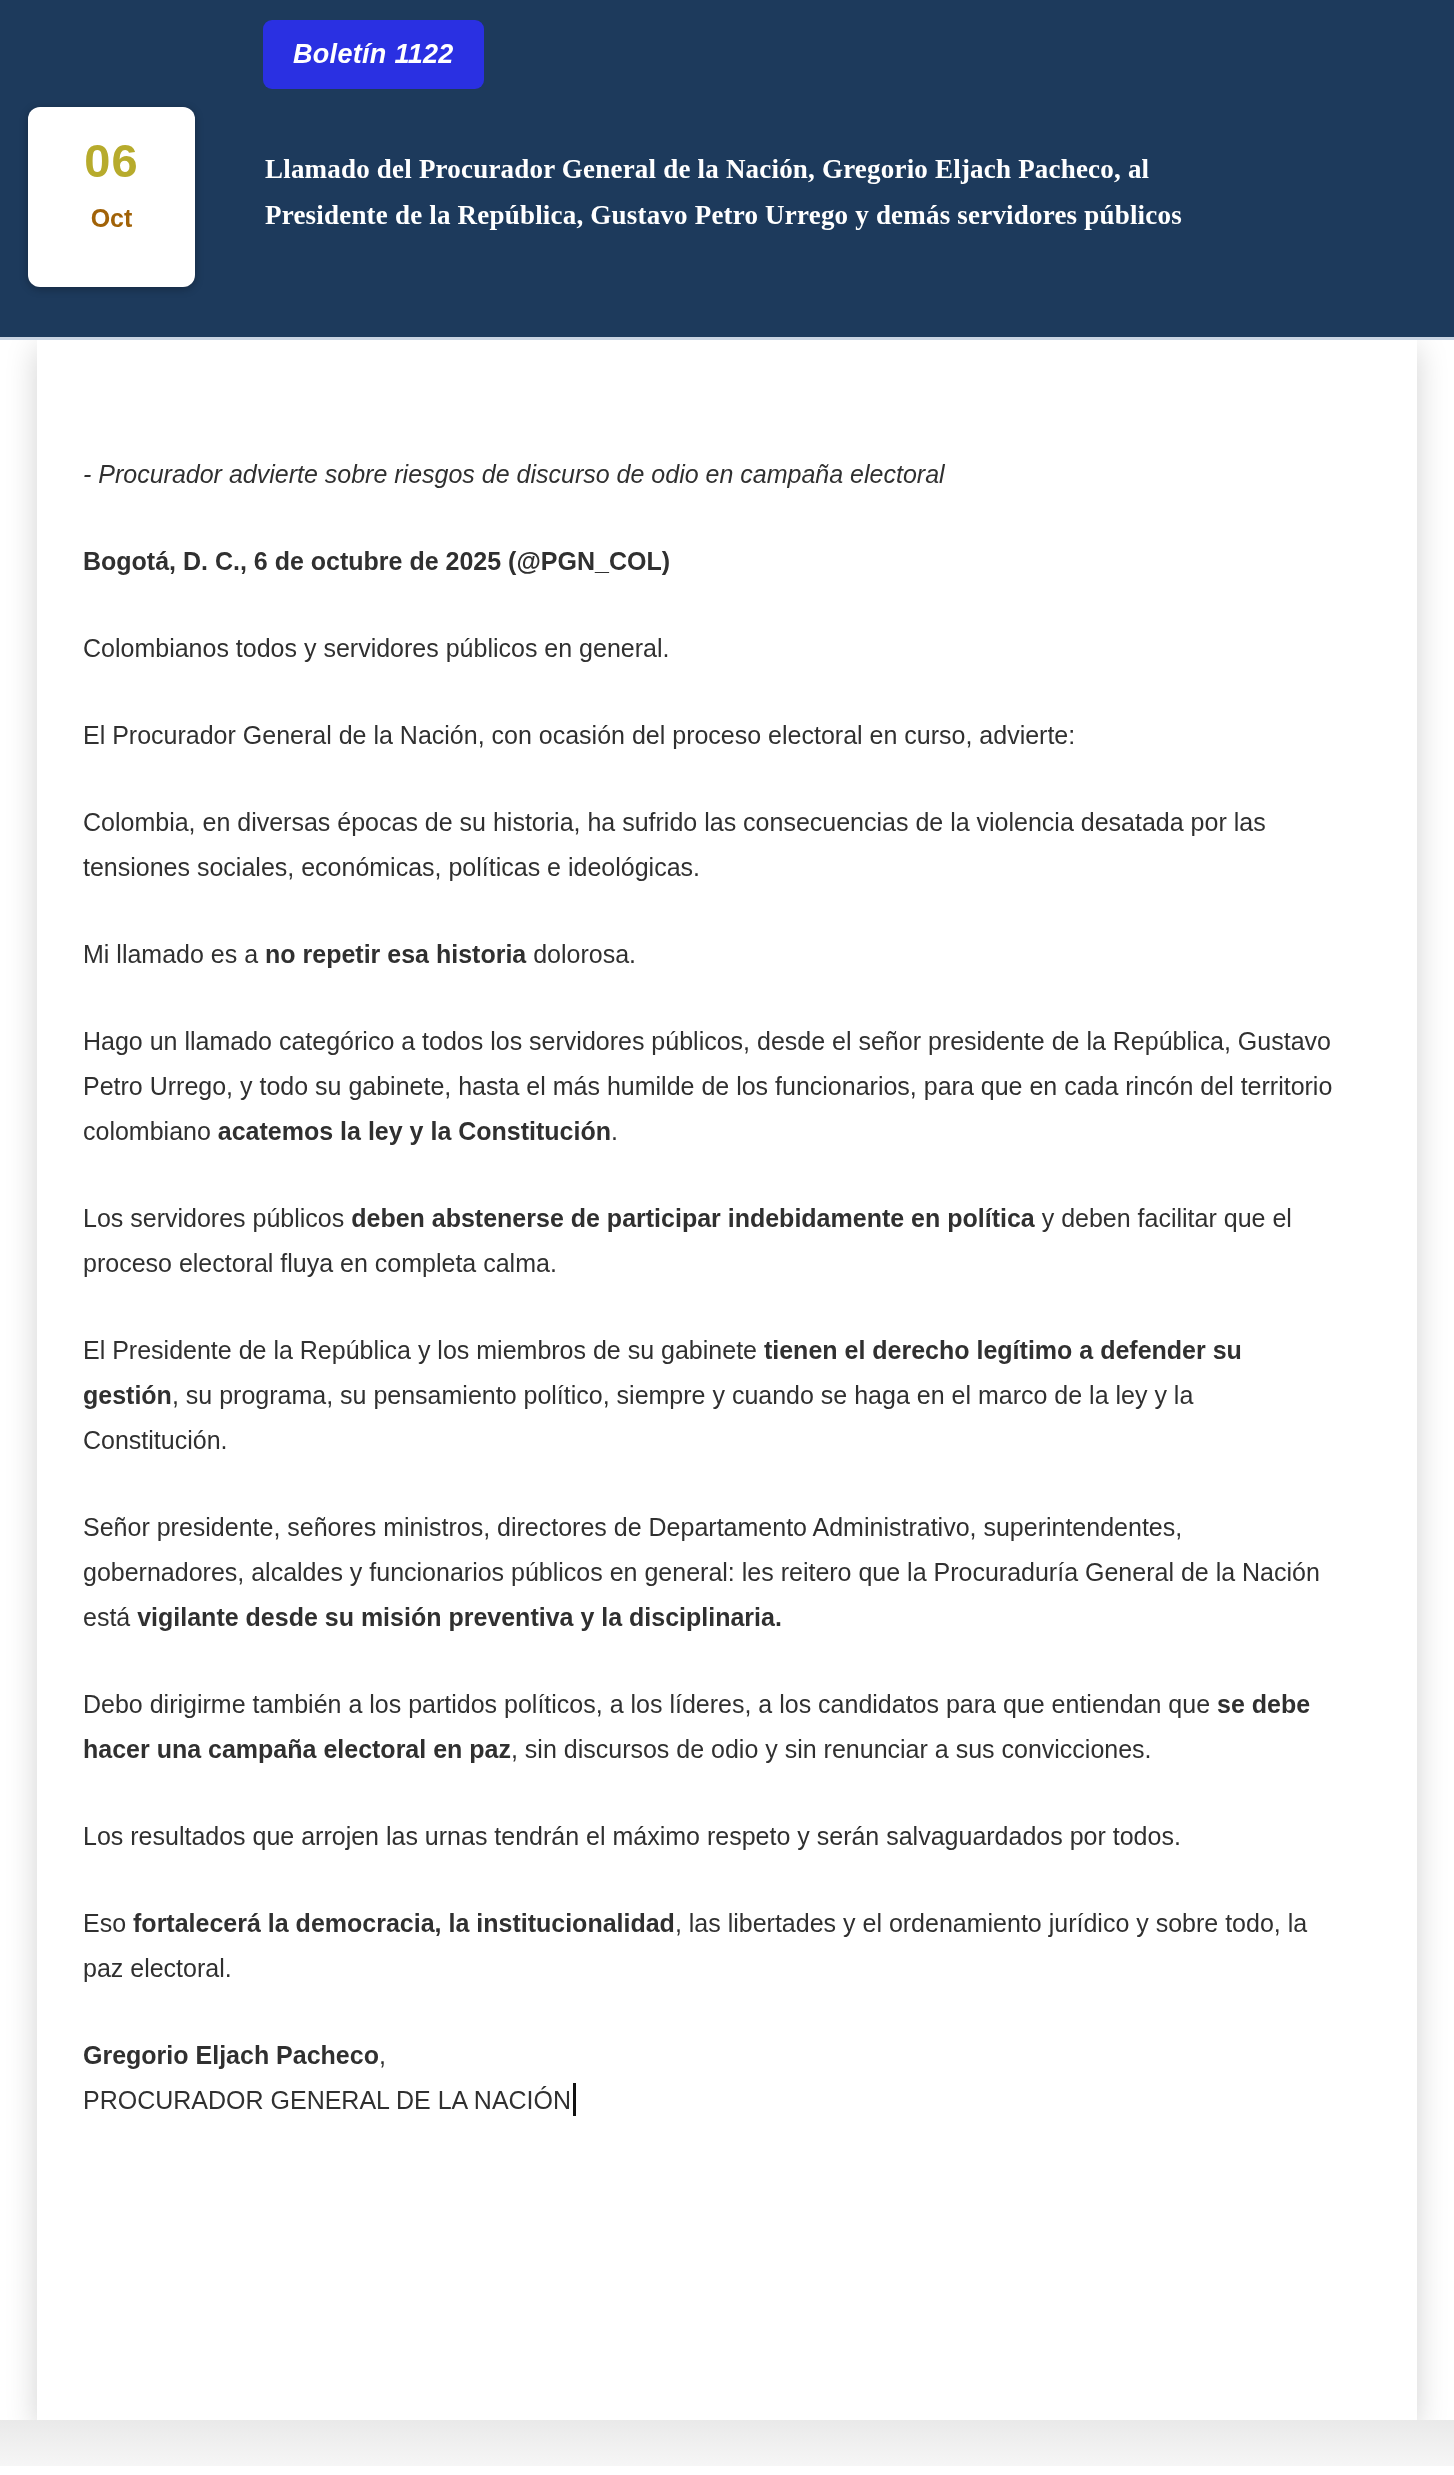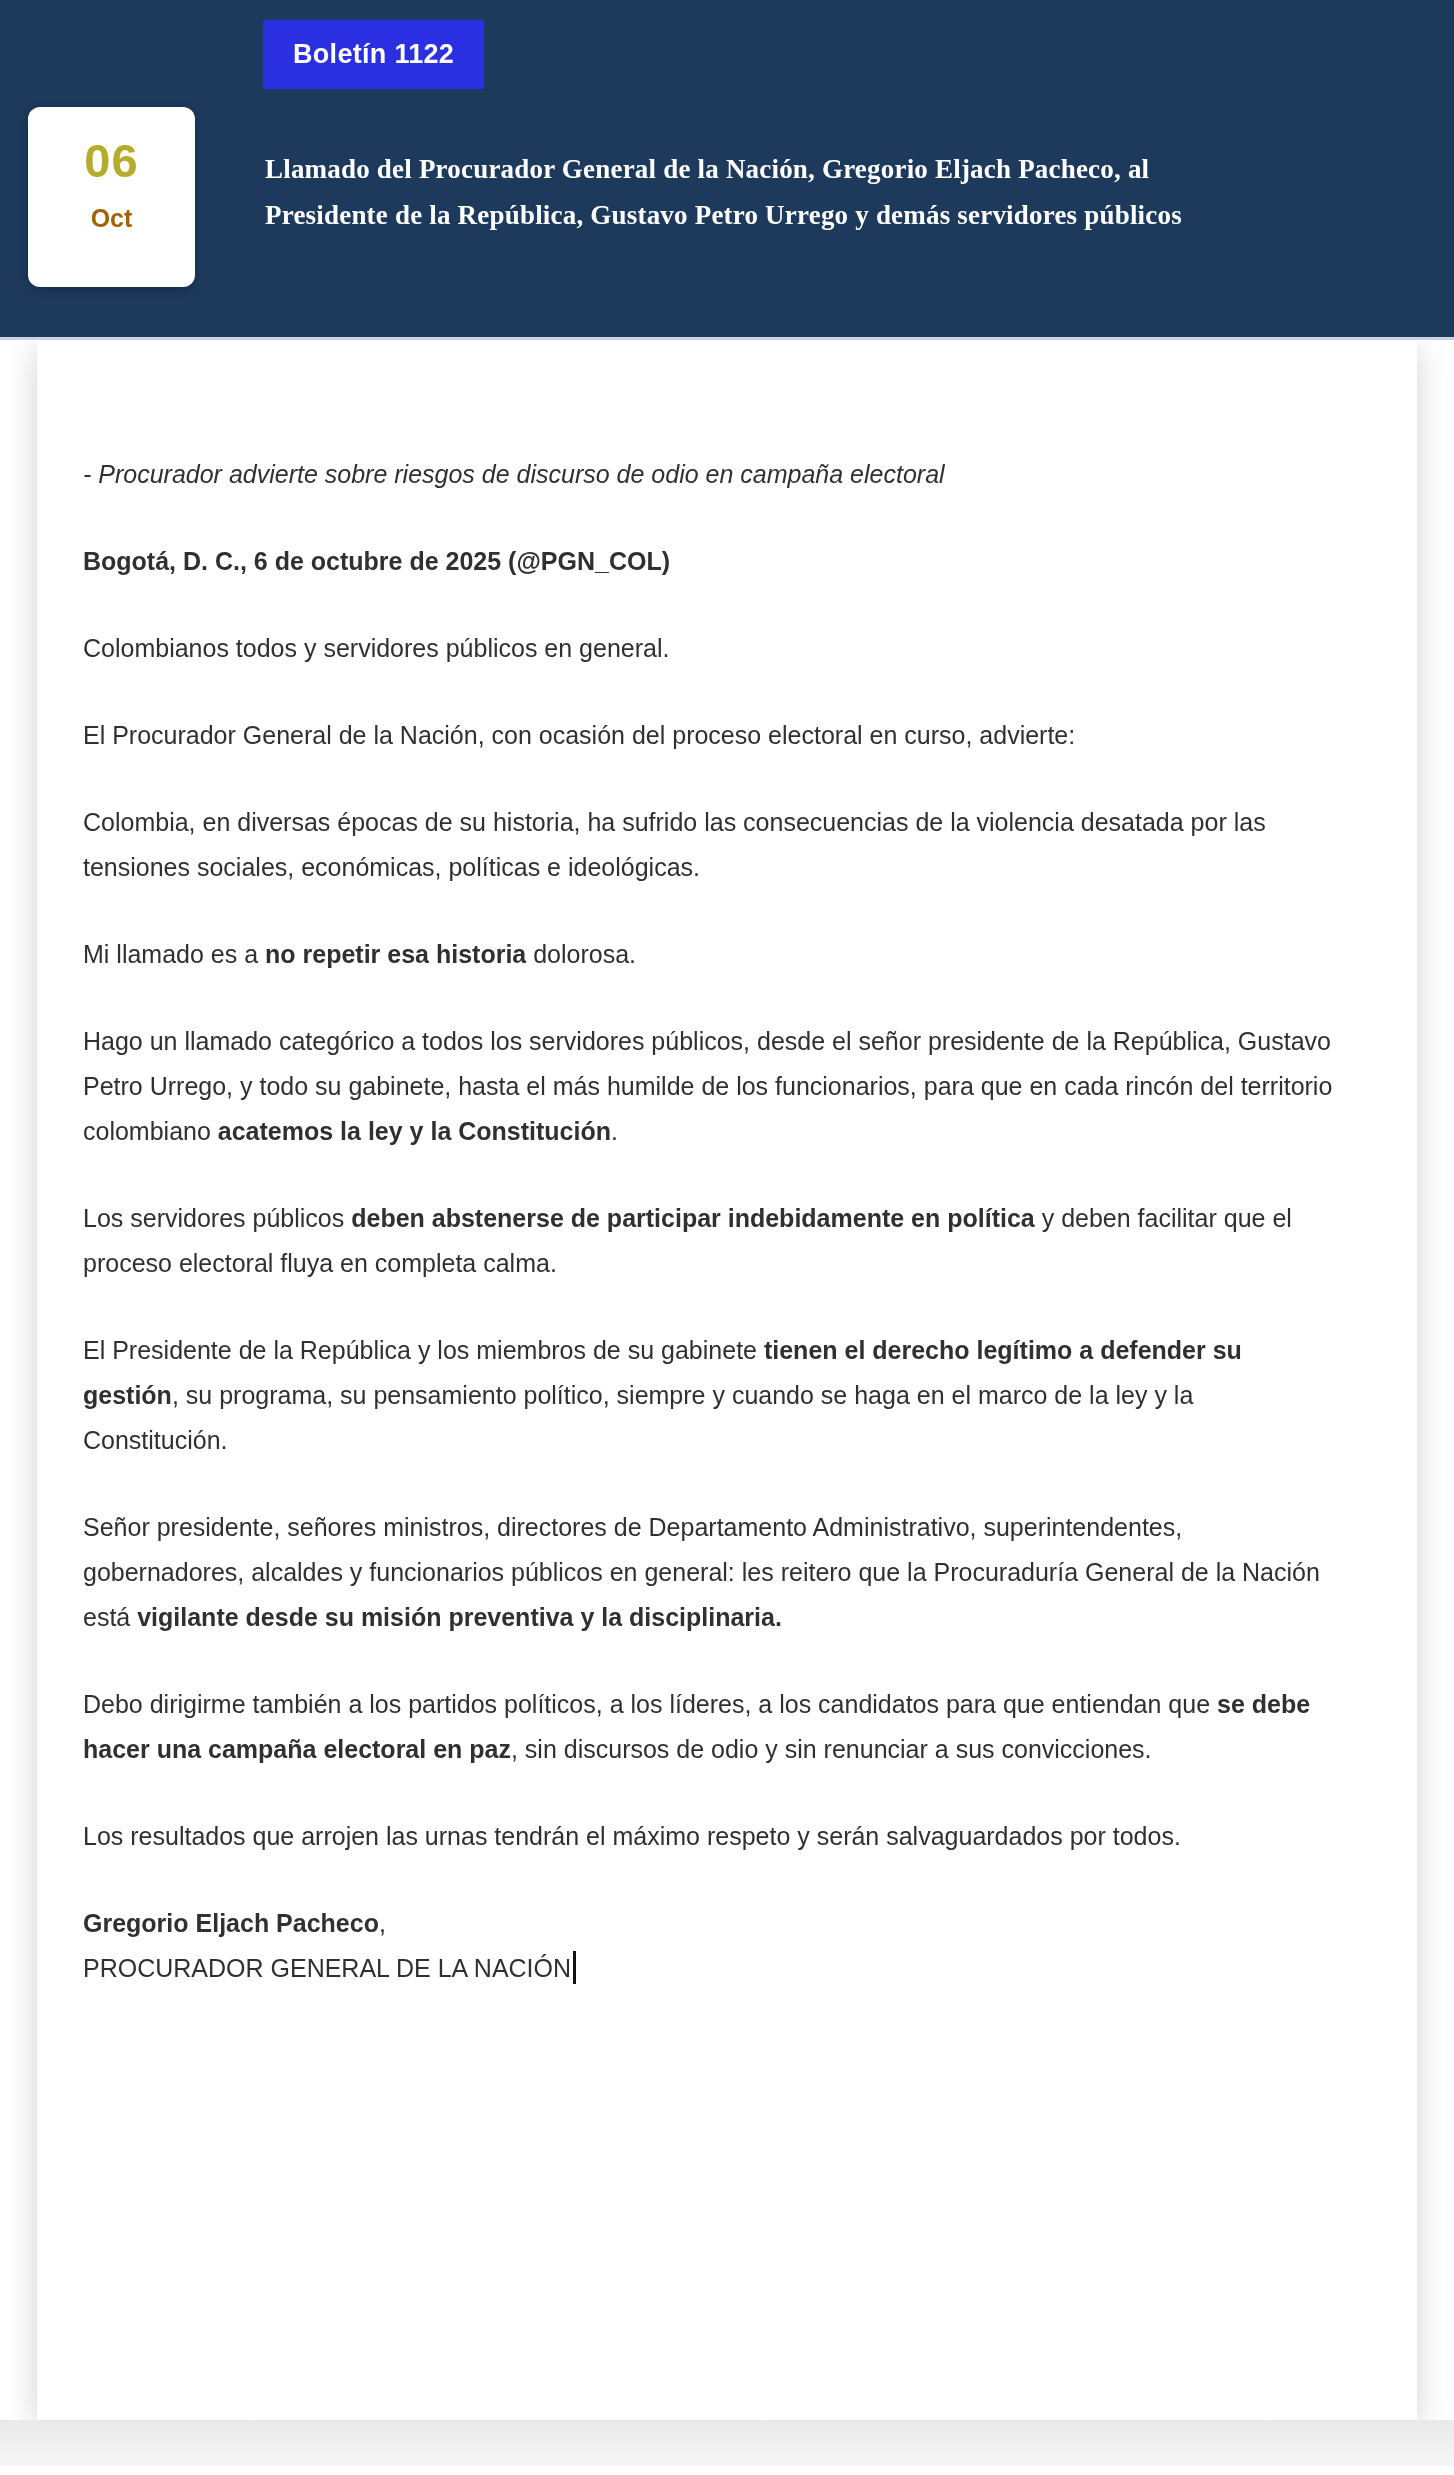--- a/index.html
+++ b/index.html
@@ -19,22 +19,23 @@
   .badge {
     position: absolute;
     left: 263px;
     top: 20px;
     background: #2a30e2;
     color: #ffffff;
     font-size: 27px;
     font-weight: 700;
     line-height: 1;
     padding: 21px 30px;
-    border-radius: 2px;
+    border-radius: 9px;
     letter-spacing: 0.3px;
+    font-style: italic;
   }
   .date-card {
     position: absolute;
     left: 28px;
     top: 107px;
     width: 167px;
     height: 180px;
     background: #ffffff;
     border-radius: 12px;
     box-shadow: 0 2px 8px rgba(0,0,0,0.28);
@@ -125,18 +126,19 @@
       <p class="para"><span>Colombianos todos y servidores públicos en general.</span></p>
       <p class="para"><span>El Procurador General de la Nación, con ocasión del proceso electoral en curso, advierte:</span></p>
       <p class="para"><span>Colombia, en diversas épocas de su historia, ha sufrido las consecuencias de la violencia desatada por las tensiones sociales, económicas, políticas e ideológicas.</span></p>
       <p class="para"><span>Mi llamado es a </span><span class="b">no repetir esa historia</span><span> dolorosa.</span></p>
       <p class="para"><span>Hago un llamado categórico a todos los servidores públicos, desde el señor presidente de la República, Gustavo Petro Urrego, y todo su gabinete, hasta el más humilde de los funcionarios, para que en cada rincón del territorio colombiano </span><span class="b">acatemos la ley y la Constitución</span><span>.</span></p>
       <p class="para"><span>Los servidores públicos </span><span class="b">deben abstenerse de participar indebidamente en política</span><span> y deben facilitar que el proceso electoral fluya en completa calma.</span></p>
       <p class="para"><span>El Presidente de la República y los miembros de su gabinete </span><span class="b">tienen el derecho legítimo a defender su gestión</span><span>, su programa, su pensamiento político, siempre y cuando se haga en el marco de la ley y la Constitución.</span></p>
       <p class="para"><span>Señor presidente, señores ministros, directores de Departamento Administrativo, superintendentes, gobernadores, alcaldes y funcionarios públicos en general: les reitero que la Procuraduría General de la Nación está </span><span class="b">vigilante desde su misión preventiva y la disciplinaria.</span></p>
       <p class="para"><span>Debo dirigirme también a los partidos políticos, a los líderes, a los candidatos para que entiendan que </span><span class="b">se debe hacer una campaña electoral en paz</span><span>, sin discursos de odio y sin renunciar  a sus convicciones.</span></p>
       <p class="para"><span>Los resultados que arrojen las urnas tendrán el máximo respeto y serán salvaguardados por todos.</span></p>
+      <p class="para"><span>Eso </span><span class="b">fortalecerá la democracia, la institucionalidad</span><span>, las libertades y el ordenamiento jurídico y sobre todo, la paz electoral.</span></p>
       <p class="para"><span class="b">Gregorio Eljach Pacheco</span><span>,
 PROCURADOR GENERAL DE LA NACIÓN</span><span class="caret"></span></p>
     </div>
 </main>
 
 <div class="footer-strip"></div>
 
 </body></html>

